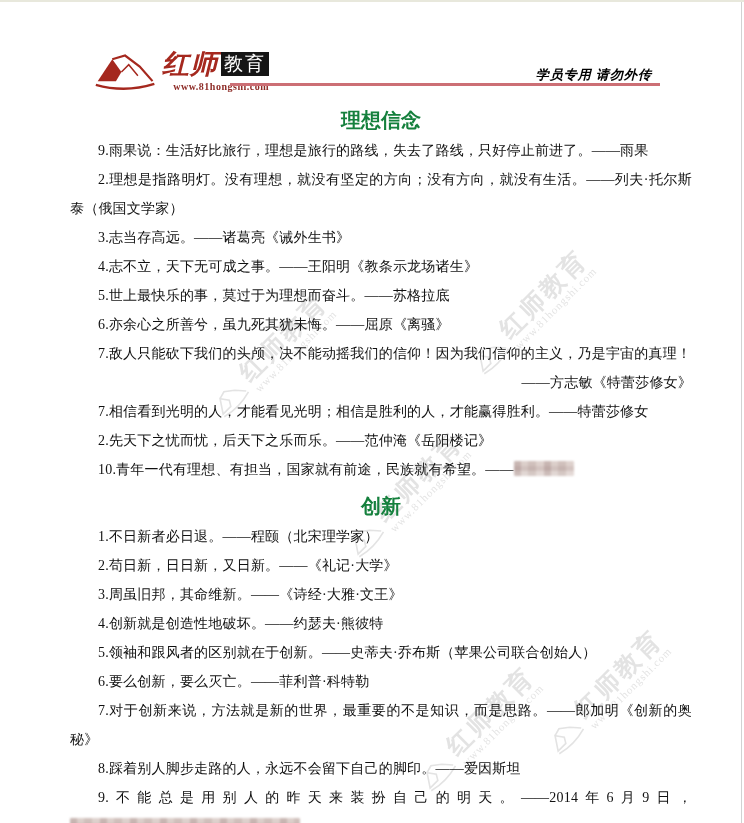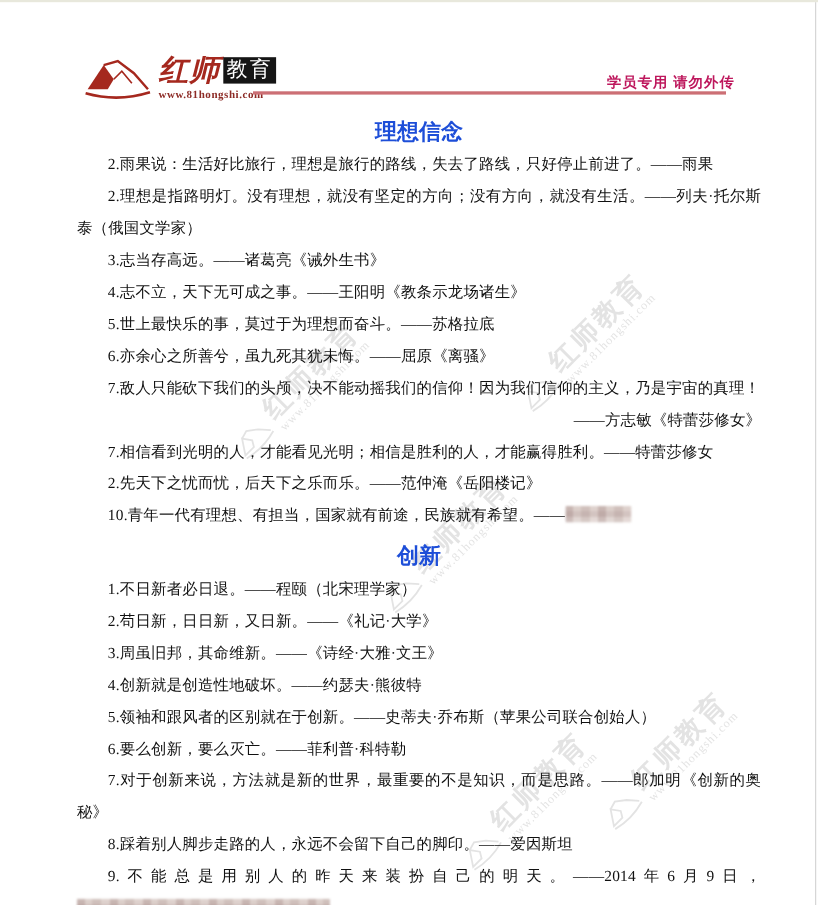--- a/index.html
+++ b/index.html
@@ -31,21 +31,21 @@
     position:absolute;display:flex;align-items:center;gap:5px;
     transform:rotate(-45deg);transform-origin:center;
     opacity:.42;color:var(--watermark-gray);white-space:nowrap;
   }
   .wm .wm-txt{display:flex;flex-direction:column;line-height:1.05;}
   .wm .wm-brand{font-size:25px;font-weight:bold;letter-spacing:3px;}
   .wm .wm-url{font-size:11px;letter-spacing:1px;}
 
   
   header{position:relative;height:98px;z-index:2;}
-  .logo{position:absolute;left:76px;top:48px;display:flex;align-items:flex-start;}
+  .logo{position:absolute;left:94px;top:48px;display:flex;align-items:flex-start;text-align:right;}
   .logo-mountain{display:block;}
   .logo-txt{margin-left:4px;}
   .logo-row{display:flex;align-items:center;height:28px;}
   .brand-script{
     font-size:27px;font-weight:bold;font-style:italic;
     color:var(--brand-red);letter-spacing:1px;line-height:1;
   }
   .brand-box{
     margin-left:3px;background:#151515;color:#ffffff;
     font-size:19px;font-weight:normal;line-height:1;
@@ -53,28 +53,28 @@
   }
   .brand-url{
     font-size:10px;font-weight:bold;color:var(--url-red);
     letter-spacing:.5px;margin-top:3px;
   }
   .header-rule{
     position:absolute;left:230px;top:81px;width:430px;height:3px;
     background:var(--rule-red);
   }
   .notice{
-    position:absolute;right:76px;top:64px;
-    font-size:13px;font-weight:bold;color:#be185d;letter-spacing:1px;
+    position:absolute;right:92px;top:64px;
+    font-size:13px;font-weight:bold;color:#000000;letter-spacing:1px;font-style:italic;
   }
 
   
   main{position:relative;z-index:1;padding:0 52px 0 70px;}
   h1.sec-title{
-    font-size:20px;font-weight:bold;text-align:center;color:#1d4ed8;
+    font-size:20px;font-weight:bold;text-align:center;color:#15803d;
     margin:6px 0 0 0;line-height:28px;
   }
   h1.t2{margin-top:8px;}
   p.quote{
     font-size:14px;line-height:29px;text-indent:28px;
     text-align:justify;letter-spacing:.2px;
   }
   p.quote.first{margin-top:2px;}
   p.align-right{text-align:right;text-indent:0;}
 
@@ -175,21 +175,21 @@
         <div class="brand-url">www.81hongshi.com</div>
       </div>
     </div>
     <div class="header-rule"></div>
     <div class="notice">学员专用 请勿外传</div>
   </header>
 
   <main>
     <h1 class="sec-title">理想信念</h1>
 
-    <p class="quote first">2.雨果说：生活好比旅行，理想是旅行的路线，失去了路线，只好停止前进了。——雨果</p>
+    <p class="quote first">9.雨果说：生活好比旅行，理想是旅行的路线，失去了路线，只好停止前进了。——雨果</p>
     <p class="quote">2.理想是指路明灯。没有理想，就没有坚定的方向；没有方向，就没有生活。——列夫·托尔斯泰（俄国文学家）</p>
     <p class="quote">3.志当存高远。——诸葛亮《诫外生书》</p>
     <p class="quote">4.志不立，天下无可成之事。——王阳明《教条示龙场诸生》</p>
     <p class="quote">5.世上最快乐的事，莫过于为理想而奋斗。——苏格拉底</p>
     <p class="quote">6.亦余心之所善兮，虽九死其犹未悔。——屈原《离骚》</p>
     <p class="quote">7.敌人只能砍下我们的头颅，决不能动摇我们的信仰！因为我们信仰的主义，乃是宇宙的真理！</p>
     <p class="quote align-right">——方志敏《特蕾莎修女》</p>
     <p class="quote">7.相信看到光明的人，才能看见光明；相信是胜利的人，才能赢得胜利。——特蕾莎修女</p>
     <p class="quote">2.先天下之忧而忧，后天下之乐而乐。——范仲淹《岳阳楼记》</p>
     <p class="quote"><span>10.青年一代有理想、有担当，国家就有前途，民族就有希望。——</span><span class="redact redact-sm"></span></p>

